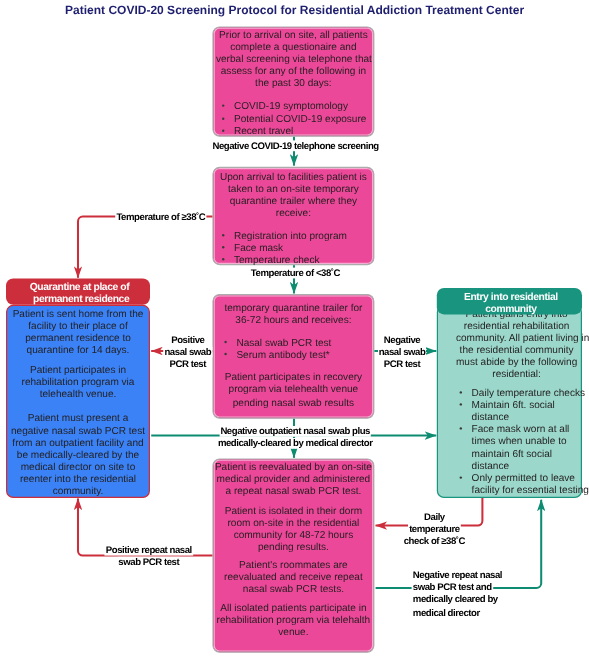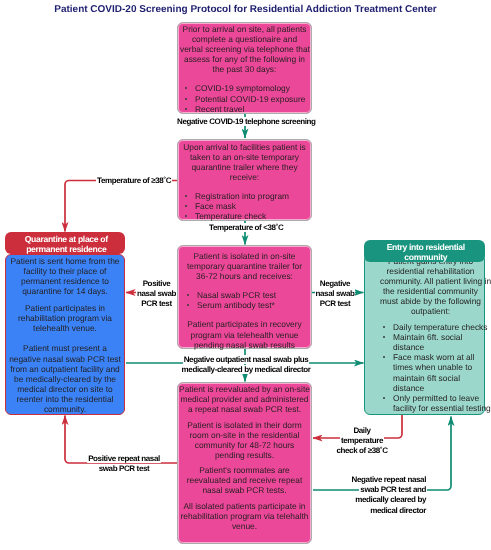--- a/index.html
+++ b/index.html
@@ -8,21 +8,21 @@
        position:relative;overflow:hidden;}
   .title{position:absolute;left:0;top:4px;width:491px;text-align:center;
          color:#1f1f70;font-weight:bold;font-size:10px;line-height:12px;}
   .node{position:absolute;box-sizing:border-box;}
   .node.gray{background:#ec4899;border:1px solid #acacac;border-radius:6px;box-shadow:inset 0 0 0 1px rgba(255,255,255,0.55);}
   .node.red{background:#3b82f6;border:1px solid #cc2e3b;border-radius:6px;}
   .node.tealbox{background:#9bd8cb;border:1px solid #19947e;border-radius:6px;padding-left:12px;}
   .hdr{position:absolute;box-sizing:border-box;border-radius:6px;font-weight:bold;
        font-size:8.6px;line-height:10.4px;text-align:center;color:#fff;letter-spacing:-0.33px;padding-left:2.5px;
        display:flex;align-items:center;justify-content:center;}
-  .hdr.red{background:#cc2e3b;}
+  .hdr.red{background:#cc2e3b;text-align:right;}
   .hdr.teal{background:#19947e;}
   .bdy{box-sizing:border-box;font-size:8.4px;line-height:10.1px;text-align:center;color:#231f20;}
   .bdy p{margin:0;white-space:nowrap;}
   .bdy .sp{height:7px;}
   ul.bl{list-style:none;margin:0;padding:0;text-align:left;}
   ul.bl li{position:relative;padding-left:11px;white-space:nowrap;}
   ul.bl li:before{content:"";position:absolute;left:1.3px;top:4px;width:2px;height:2px;border-radius:50%;background:#3a3a3a;}
   .lbl{position:absolute;font-weight:bold;font-size:8px;line-height:10.2px;color:#000;text-align:center;letter-spacing:-0.375px;white-space:nowrap;}
   .lbl span{background:#fff;padding:0 1px;}
   svg.edges{position:absolute;left:0;top:0;width:491px;height:550px;}
@@ -76,42 +76,41 @@
       <p>medical director on site to</p>
       <p>reenter into the residential</p>
       <p>community.</p>
     </div>
 </div>
 <div class="hdr red" style="left:5px;top:232px;width:120px;height:22px;padding-top:2px;">
     <div><span>Quarantine at place of</span><br><span>permanent residence</span></div>
   </div>
 <div class="node gray" style="left:177px;top:245px;width:135px;height:104px;">
 <div class="bdy" style="padding:5px 2px 0 2px;">
-      <p>Patient is isolated in on-site</p>
       <p>temporary quarantine trailer for</p>
       <p>36-72 hours and receives:</p>
     </div>
 <ul class="bl" style="margin-top:9px;padding-left:8px;font-size:8.4px;line-height:10.1px;color:#231f20;">
       <li><span>Nasal swab PCR test</span></li>
       <li><span>Serum antibody test*</span></li>
     </ul>
 <div class="bdy" style="padding:9px 2px 0 2px;">
       <p>Patient participates in recovery</p>
       <p>program via telehealth venue</p>
       <p>pending nasal swab results</p>
     </div>
 </div>
 <div class="node tealbox" style="left:364px;top:254px;width:121px;height:161px;">
 <div class="bdy" style="padding:0.5px 3px 0 3px;">
       <p>Patient gains entry into</p>
       <p>residential rehabilitation</p>
       <p>community. All patient living in</p>
       <p>the residential community</p>
       <p>must abide by the following</p>
-      <p>outpatient:</p>
+      <p>residential:</p>
     </div>
 <ul class="bl" style="margin-top:6px;padding-left:5px;font-size:8.4px;line-height:10.1px;color:#231f20;">
       <li><span>Daily temperature checks</span></li>
       <li><span>Maintain 6ft. social</span><br><span>distance</span></li>
       <li><span>Face mask worn at all</span><br><span>times when unable to</span><br><span>maintain 6ft social</span><br><span>distance</span></li>
       <li><span>Only permitted to leave</span><br><span>facility for essential testing</span></li>
     </ul>
 </div>
 <div class="hdr teal" style="left:364px;top:240px;width:121px;height:22px;padding-top:2px;">
     <div><span>Entry into residential</span><br><span>community</span></div>
@@ -157,13 +156,13 @@
     <path d="M 313,490 L 447,490 A 4,4 0 0 0 451,486 L 451,416.5" fill="none" stroke="#0d8c72" stroke-width="1.7" stroke-linecap="butt" marker-end="url(#ar-teal)"></path>
   </svg>
 <div class="lbl" style="left:176px;top:117px;width:139px;text-align:center;"><span>Negative COVID-19 telephone screening</span></div>
 <div class="lbl" style="left:96px;top:176px;width:72px;text-align:center;"><span>Temperature of ≥38˚C</span></div>
 <div class="lbl" style="left:208px;top:222.5px;width:75px;text-align:center;"><span>Temperature of &lt;38˚C</span></div>
 <div class="lbl" style="left:135.5px;top:279px;width:42px;text-align:center;"><span>Positive</span><br><span>nasal swab</span><br><span>PCR test</span></div>
 <div class="lbl" style="left:311px;top:279px;width:48px;text-align:center;"><span>Negative</span><br><span>nasal swab</span><br><span>PCR test</span></div>
 <div class="lbl" style="left:176px;top:354.5px;width:140px;text-align:center;"><span>Negative outpatient nasal swab plus</span><br><span>medically-cleared by medical director</span></div>
 <div class="lbl" style="left:326px;top:425.5px;width:72px;text-align:center;"><span>Daily</span><br><span>temperature</span><br><span>check of ≥38˚C</span></div>
 <div class="lbl" style="left:85px;top:454px;width:78px;text-align:center;"><span>Positive repeat nasal</span><br><span>swab PCR test</span></div>
-<div class="lbl" style="left:343px;top:475px;width:84px;text-align:right;"><span>Negative repeat nasal</span><br><span>swab PCR test and</span><br><span>medically cleared by</span><br><span>medical director</span></div>
+<div class="lbl" style="left:343px;top:475px;width:84px;text-align:left;"><span>Negative repeat nasal</span><br><span>swab PCR test and</span><br><span>medically cleared by</span><br><span>medical director</span></div>
 
 </body></html>

